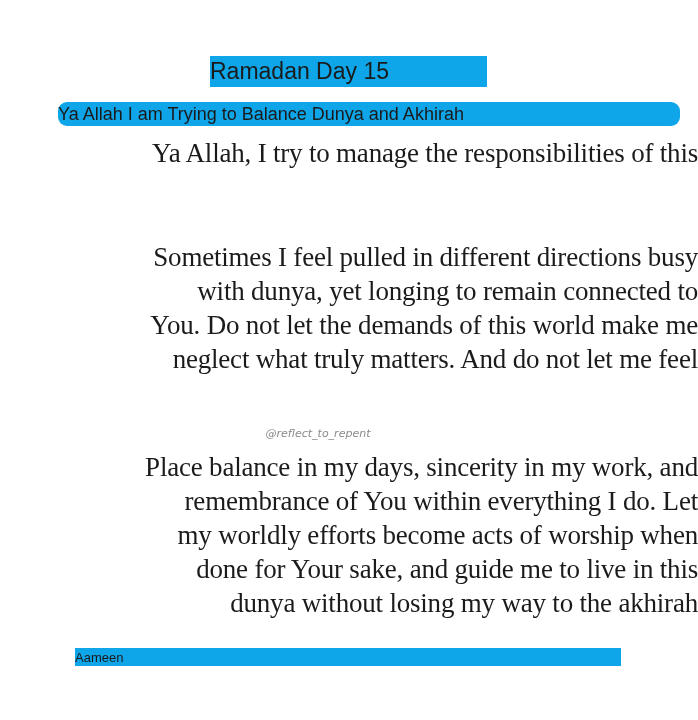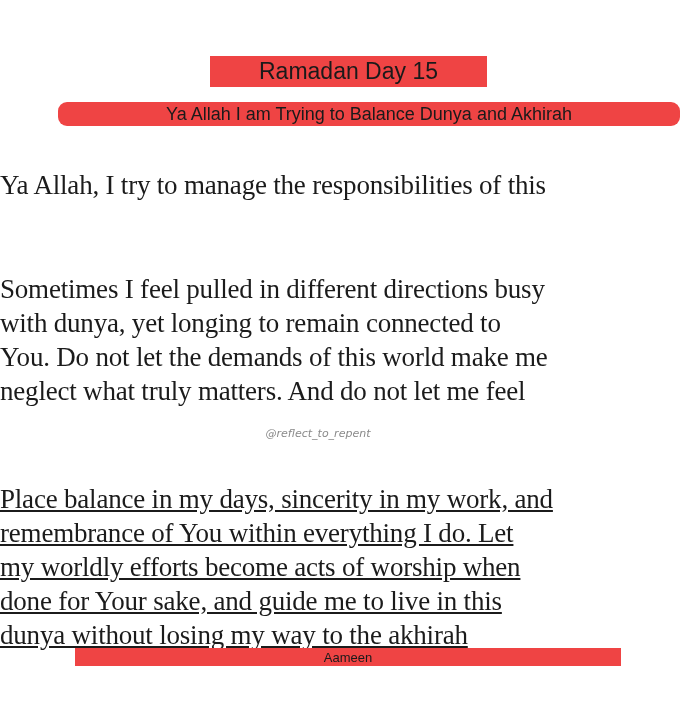--- a/index.html
+++ b/index.html
@@ -5,53 +5,52 @@
   html, body { margin: 0; padding: 0; }
   body {
     width: 698px; height: 720px;
     background: #ffffff;
     position: relative;
     overflow: hidden;
     color: #1b1b1b;
   }
   .bar {
     position: absolute;
-    background: #ef4444;
+    background: #0ea5e9;
     font-family: "Liberation Sans", sans-serif;
     color: #1a1a1a;
-    text-align: center;
+    text-align: left;
     white-space: nowrap;
   }
   .title-bar {
     left: 210px; top: 56px; width: 277px; height: 31px;
     font-size: 23px; line-height: 31px;
   }
   .subtitle-bar {
     left: 58px; top: 102px; width: 622px; height: 24px;
     font-size: 18px; line-height: 25px; border-radius: 9px;
   }
   .footer-bar {
     left: 75px; top: 648px; width: 546px; height: 18px;
     font-size: 13px; line-height: 19px;
   }
   .para {
     position: absolute;
     left: 0; width: 698px;
     font-family: "Liberation Serif", "DejaVu Serif", serif;
     font-size: 27px;
     line-height: 34px;
-    text-align: left;
+    text-align: right;
     letter-spacing: -0.2px;
     color: #1b1b1b;
-    margin-top: 32px;
   }
   .para .line { display: block; white-space: nowrap; }
   .p1 { top: 136px; }
   .p2 { top: 240px; }
-  .p3 { top: 450px; text-decoration: underline; }
+  .p3 { top: 450px; }
   .watermark {
     position: absolute;
     left: 0; width: 636px; top: 427px;
     text-align: center;
     font-family: "DejaVu Sans", sans-serif;
     font-style: italic;
     font-size: 11px;
     color: #8a8a8a;
   }
 </style>

